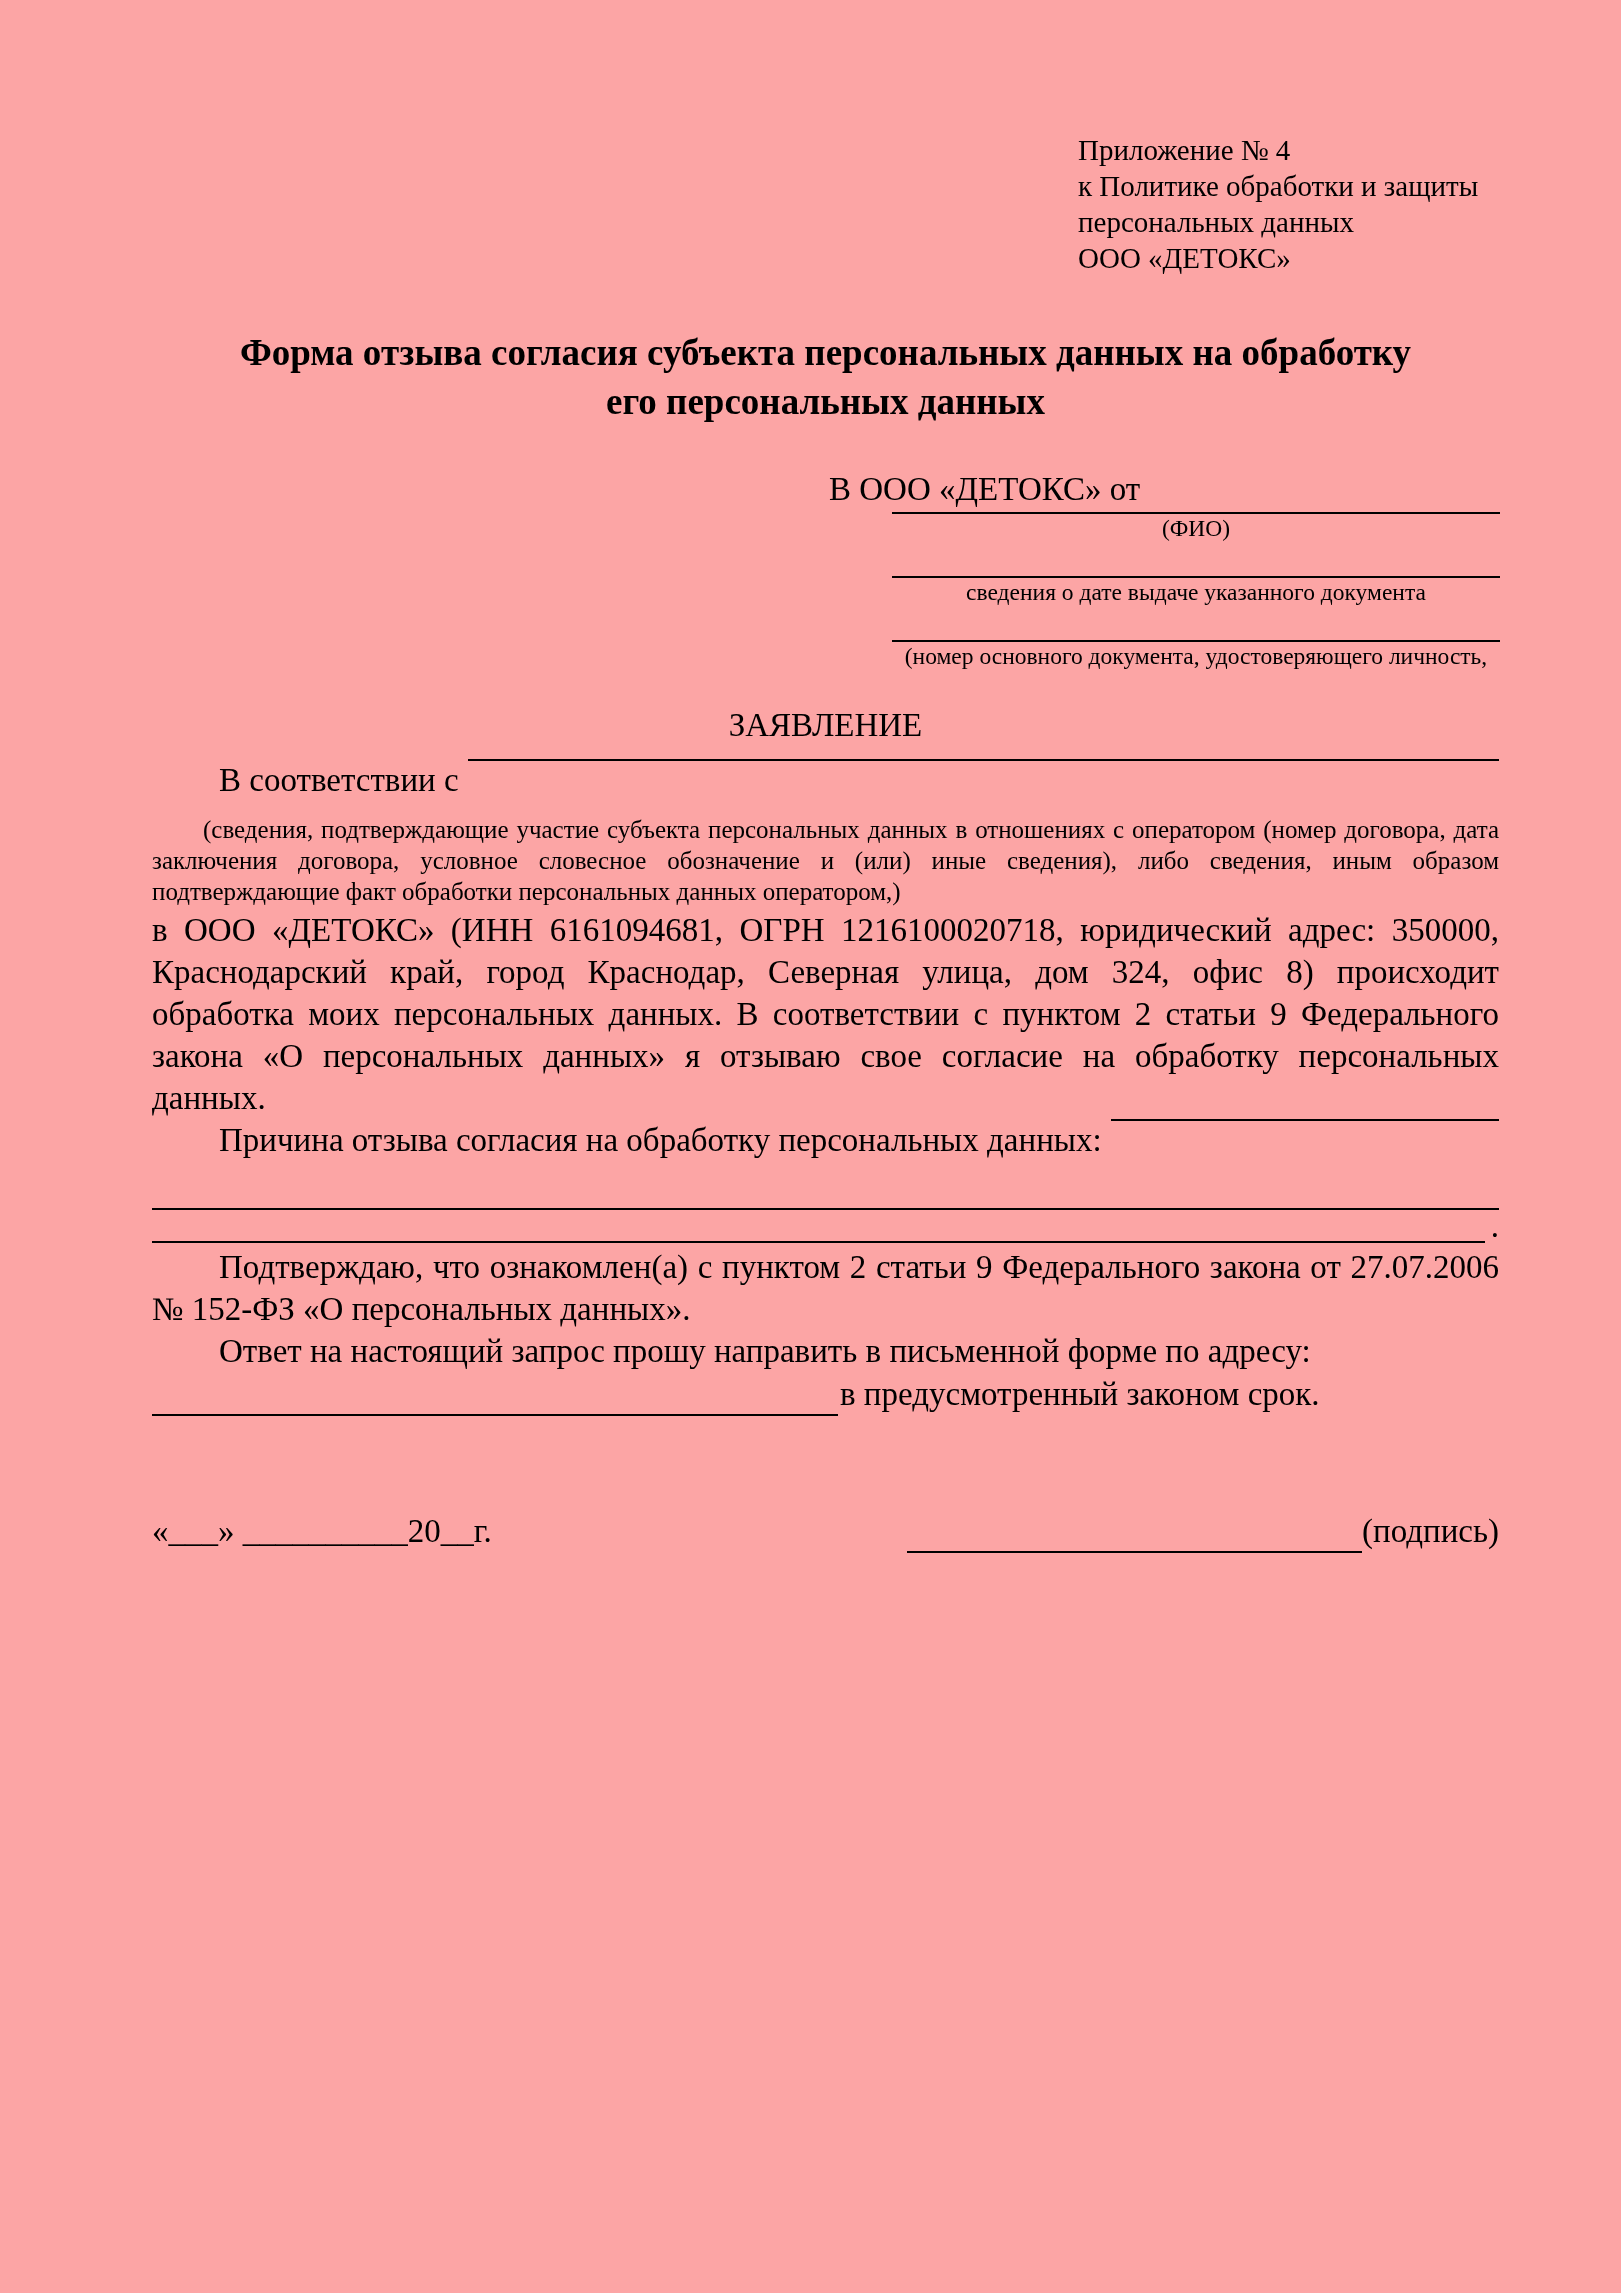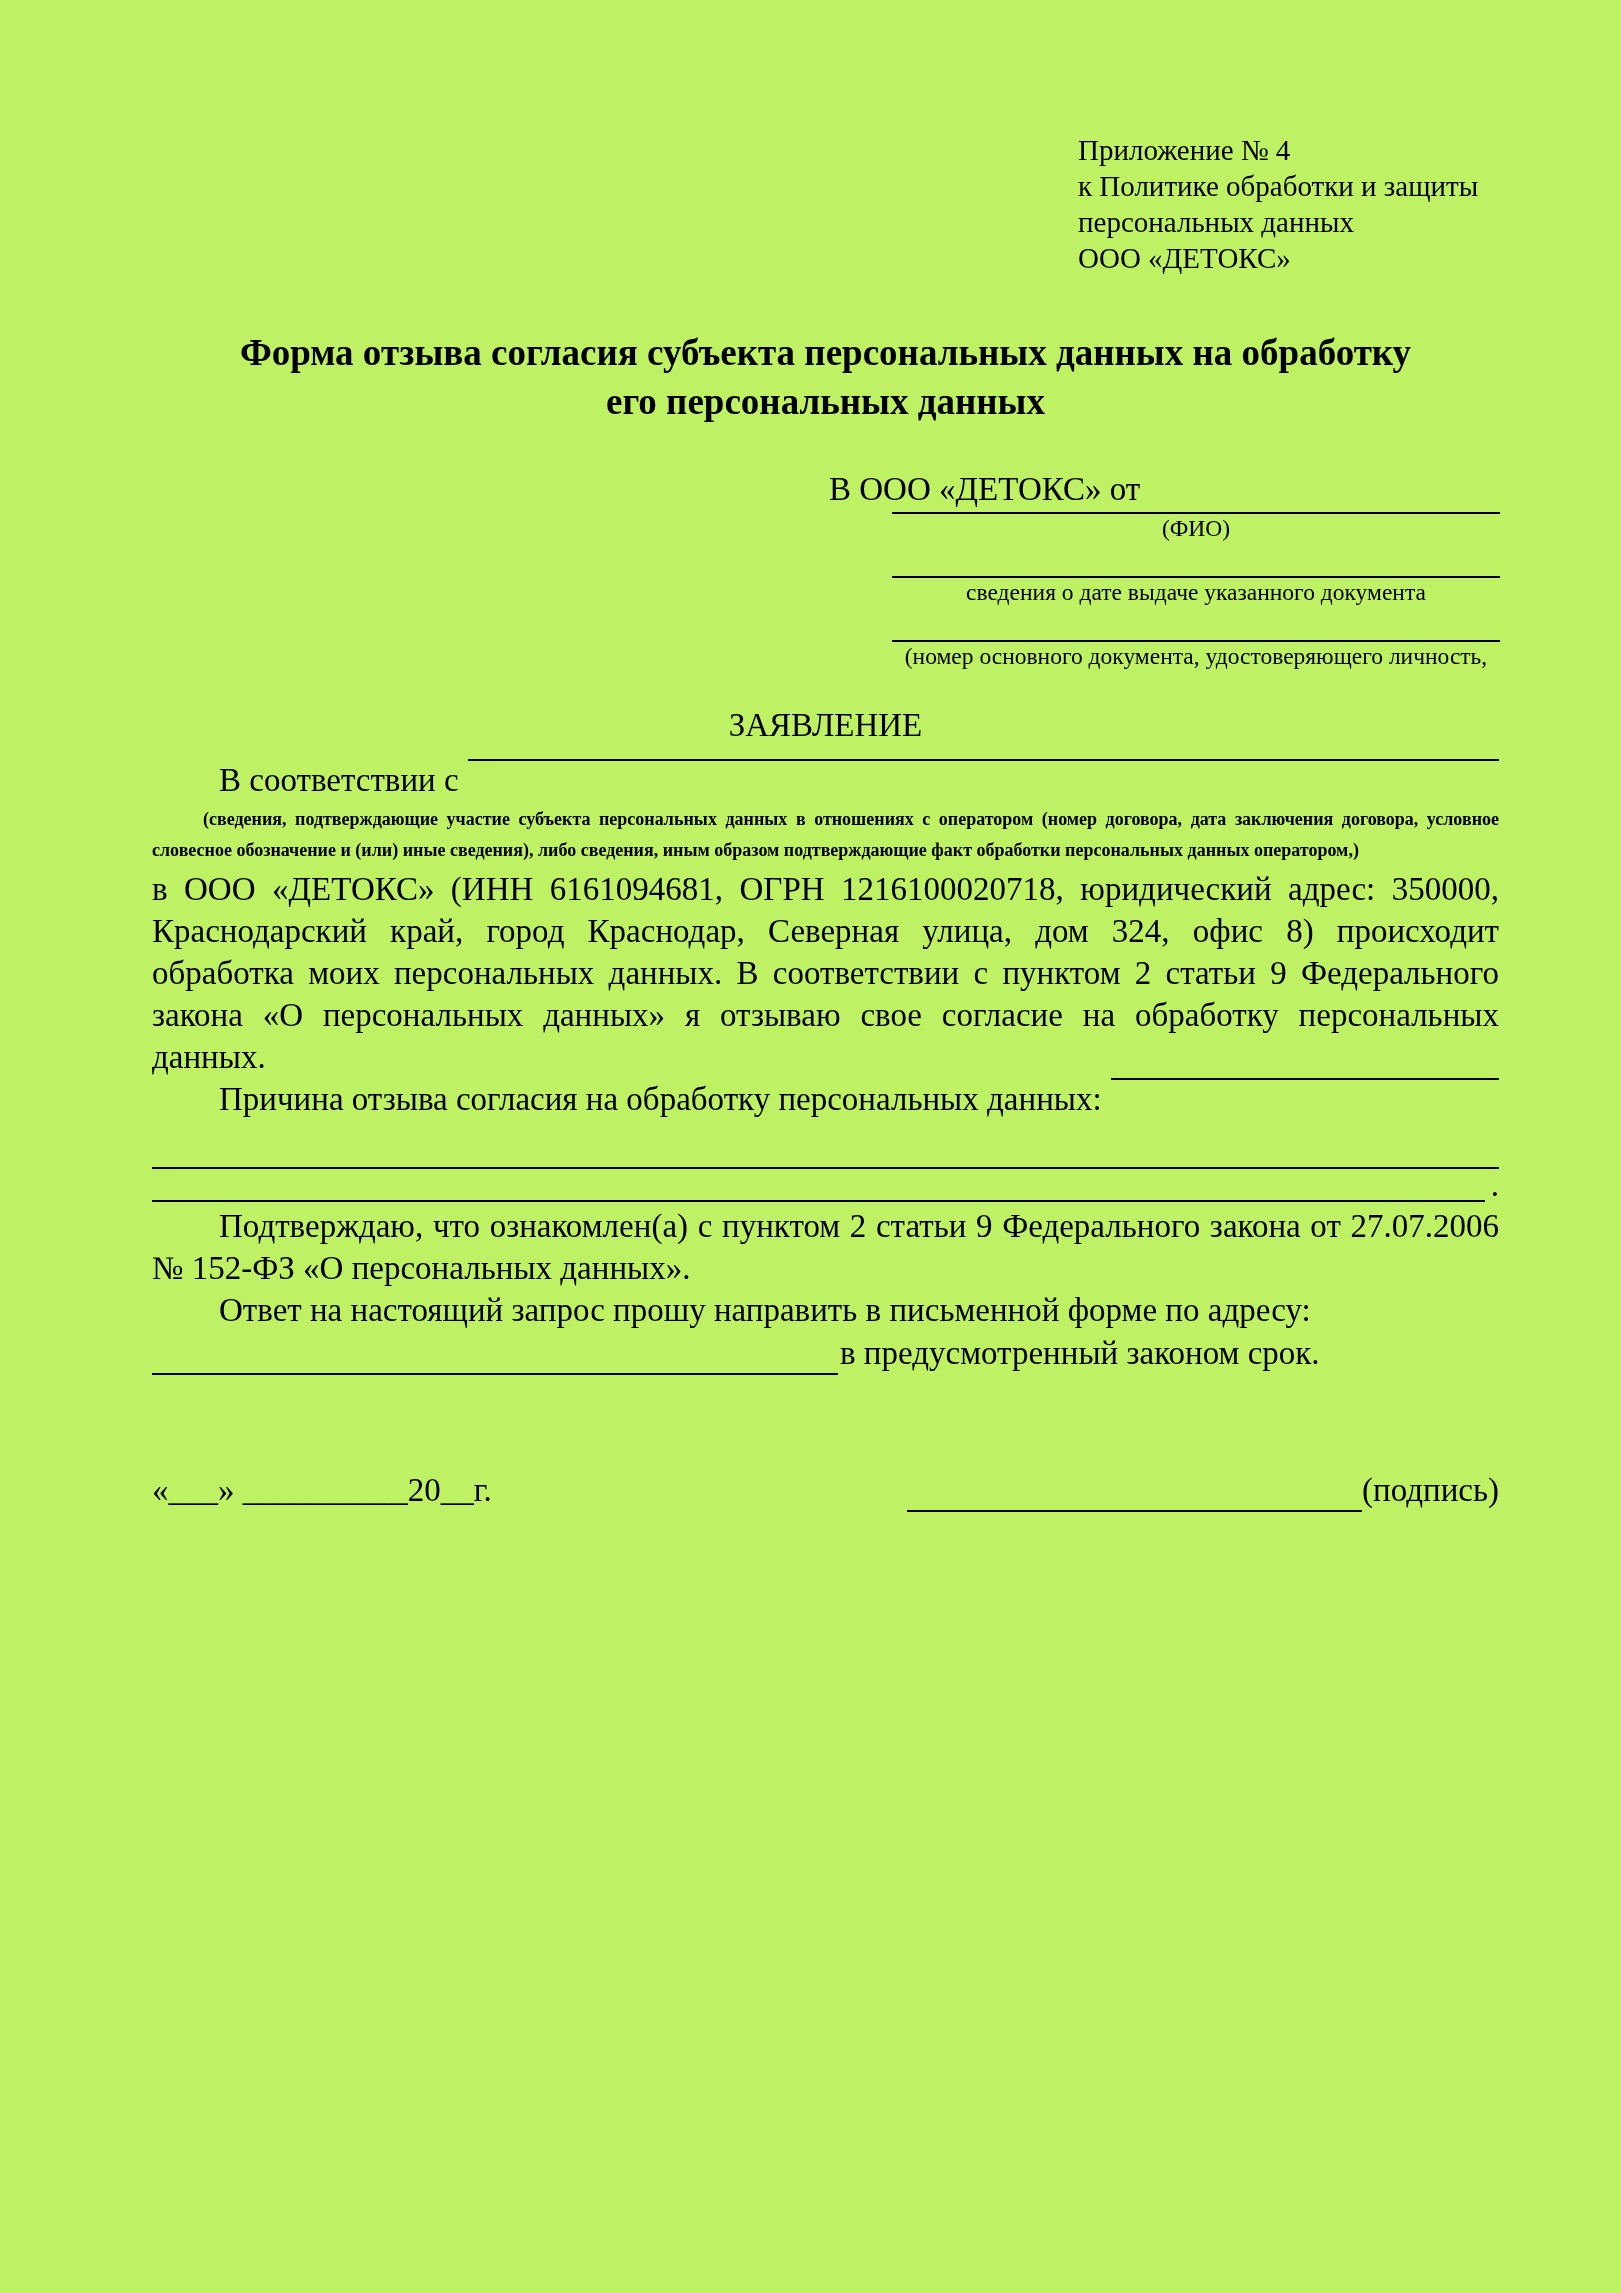--- a/index.html
+++ b/index.html
@@ -2,21 +2,21 @@
 <html lang="ru"><head>
 <meta charset="utf-8">
 <title>Форма отзыва согласия</title>
 <style>
   * { margin: 0; padding: 0; box-sizing: border-box; }
   html, body { background: #ffffff; }
   .page {
     position: relative;
     width: 1621px;
     height: 2294px;
-    background: #bef264;
+    background: #fca5a5;
     color: #000000;
     font-family: "Liberation Serif", "DejaVu Serif", serif;
     padding: 132px 122px 0 152px;
     overflow: hidden;
   }
 
   
   .appendix { margin-left: 926px; font-size: 29px; line-height: 36px; }
 
   
@@ -27,21 +27,21 @@
   .addressee-intro { font-size: 33px; line-height: 41px; margin-left: -63px; margin-bottom: 2px; }
   .addr-field { margin-bottom: 0; font-family: Liberation Serif, serif; }
   .addr-line { height: 0; border-top: 2.9px solid #000; }
   .addr-caption { text-align: center; font-size: 23.5px; line-height: 29px; margin-bottom: 33px; }
 
   
   .stmt-heading { margin-top: 27.4px; text-align: center; font-size: 33px; line-height: 43px; }
   .accordance-row { display: flex; align-items: flex-start; font-size: 33px; line-height: 43px; margin-top: 11.8px; }
   .indent { display: inline-block; width: 67px; flex: 0 0 67px; }
   .fill { flex: 1 1 auto; border-bottom: 2.9px solid #000; margin-left: 9.8px; margin-bottom: 4.9px; }
-  .footnote { font-size: 18px; line-height: 31px; text-align: justify; text-indent: 51px; margin-top: 2px; font-weight: bold; }
+  .footnote { font-size: 25px; line-height: 31px; text-align: justify; text-indent: 51px; margin-top: 12px; }
   .body-par { font-size: 33px; line-height: 42px; text-align: justify; margin-top: 2px; }
   .reason-row { display: flex; align-items: flex-start; font-size: 33px; line-height: 42px; }
   .rule1 { height: 0; border-top: 2.9px solid #000; margin-top: 47px; }
   .rule2-row { display: flex; align-items: flex-end; font-size: 33px; line-height: 33px; margin-top: 0; }
   .rule2-fill { flex: 1 1 auto; border-bottom: 2.9px solid #000; height: 30px; margin-right: 5.9px; }
   .confirm-par { font-size: 33px; line-height: 42px; text-align: justify; text-indent: 67px; margin-top: 3px; }
   .reply-par { font-size: 33px; line-height: 42px; text-align: justify; text-indent: 67px; }
   .reply-row { display: flex; align-items: flex-end; font-size: 33px; line-height: 44px; text-align: right; }
   .reply-fill { flex: 0 0 686px; border-bottom: 2.9px solid #000; height: 39px; margin-right: 2px; }
 

